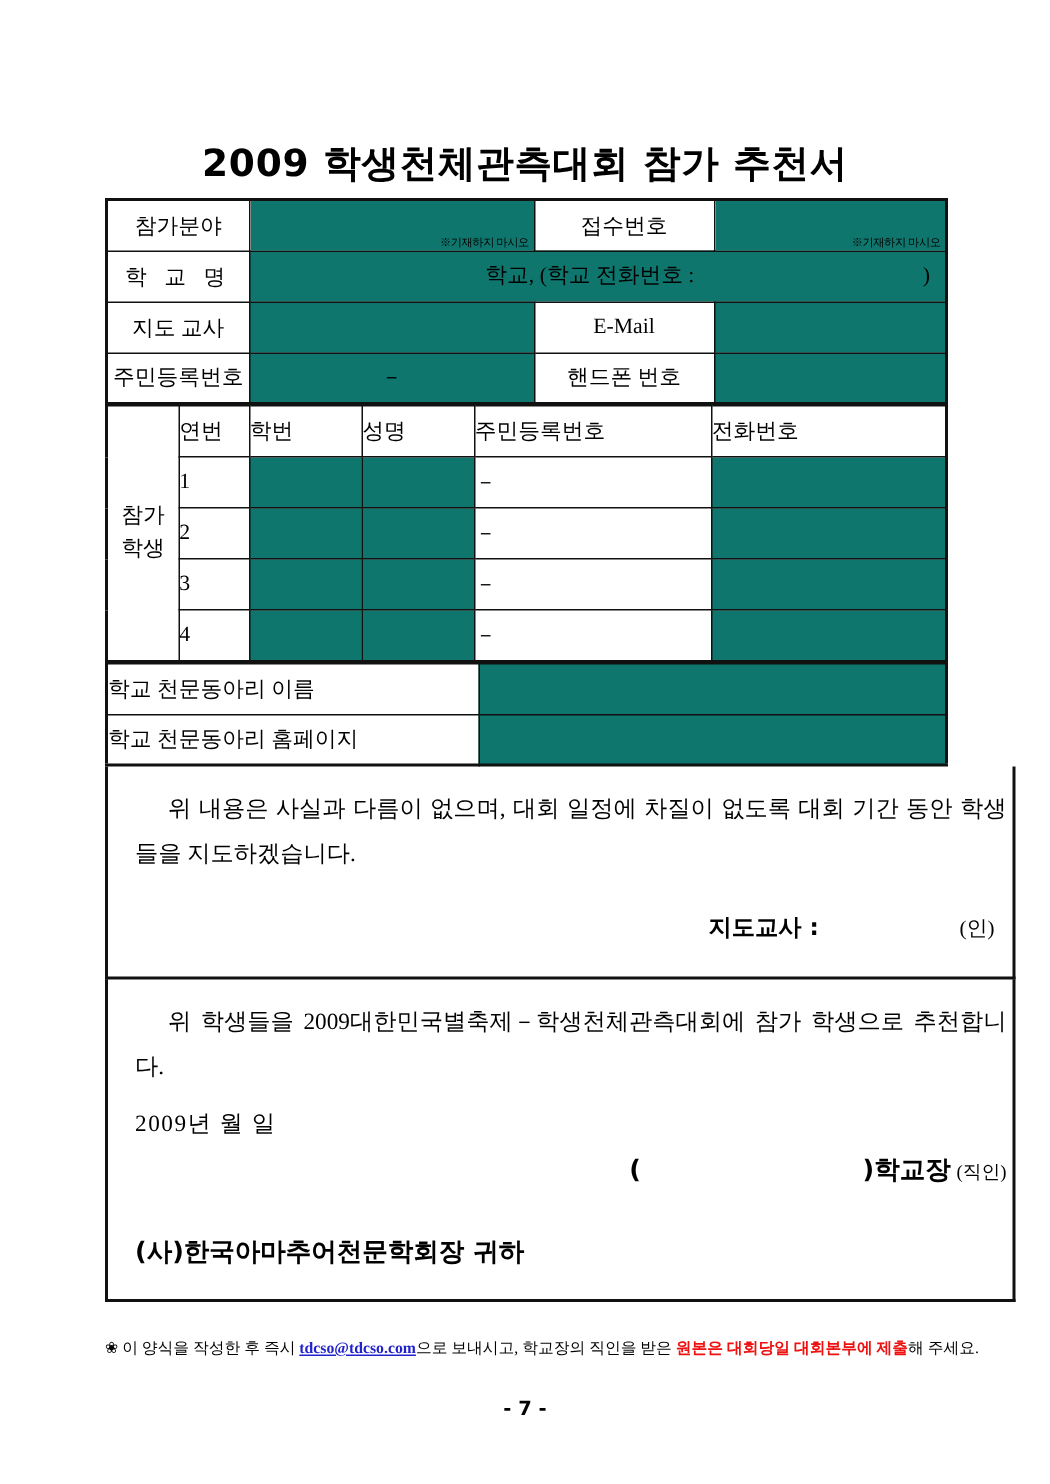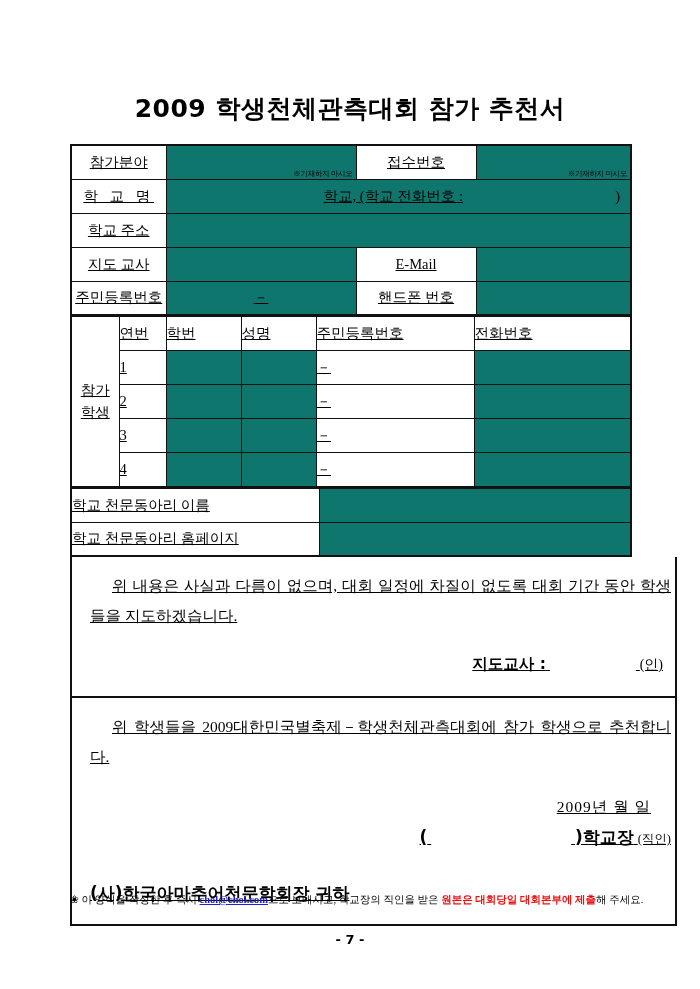--- a/index.html
+++ b/index.html
@@ -36,23 +36,22 @@
     font-weight: bold;
     letter-spacing: 0.5px;
     color: #000;
     white-space: nowrap;
   }
 
   
   .form-wrap {
     position: absolute;
     left: 70px;
-    top: 144px;
+    top: 132px;
     width: 607px;
-    text-decoration: underline;
   }
   table.form {
     border-collapse: collapse;
     width: 560px;
     table-layout: fixed;
   }
   table.form td {
     border: 1px solid #111;
     padding: 0;
     vertical-align: middle;
@@ -141,22 +140,22 @@
   }
   .sign-strong {
     font-family: "DejaVu Sans", sans-serif;
     font-weight: bold;
     font-size: 15.5px;
   }
   .sign-gap { display: inline-block; width: 86px; }
   .sign-in { font-size: 14px; }
 
   .stmt2 .date-line {
-    margin-top: 20px;
-    text-align: right;
+    margin-top: 8px;
+    text-align: left;
     padding-right: 20px;
     letter-spacing: 1px;
   }
   .stmt2 .principal-line {
     text-align: right;
     white-space: nowrap;
   }
   .principal-open {
     font-family: "DejaVu Sans", sans-serif;
     font-weight: bold;
@@ -244,24 +243,20 @@
         <tr class="row-h34">
           <td class="cell-label spaced">학 교 명</td>
           <td colspan="3" class="blank">
             <span class="school-line">
               <span class="s-mid">학교,  (학교 전화번호 :</span>
               <span class="s-close">)</span>
             </span>
           </td>
         </tr>
 
-        <tr class="row-h34">
-          <td class="cell-label">학교 주소</td>
-          <td colspan="3" class="blank"></td>
-        </tr>
 
         <tr class="row-h34">
           <td class="cell-label">지도 교사</td>
           <td class="blank"></td>
           <td class="cell-label">E-Mail</td>
           <td class="blank"></td>
         </tr>
 
         <tr class="row-h34 thick-bottom">
           <td class="cell-label">주민등록번호</td>
@@ -359,18 +354,18 @@
         <span class="principal-gap"></span>
         <span class="principal-close">)학교장</span>
         <span class="principal-seal">(직인)</span>
       </div>
       <div class="assoc-line">(사)한국아마추어천문학회장 귀하</div>
     </div>
   </div>
 
   <div class="footnote">
     <span>❀ 이 양식을 작성한 후 </span><span class="fn-bold">즉시</span>
-    <span class="fn-mail">chol@chol.com</span><span>으로 보내시고, 학교장의 직인을 받은 </span><span class="fn-red">원본은 대회당일 대회본부에 제출</span><span>해 주세요.</span>
+    <span class="fn-mail">tdcso@tdcso.com</span><span>으로 보내시고, 학교장의 직인을 받은 </span><span class="fn-red">원본은 대회당일 대회본부에 제출</span><span>해 주세요.</span>
   </div>
 
   <div class="page-number">- 7 -</div>
 
 </div>
 
 </body></html>

